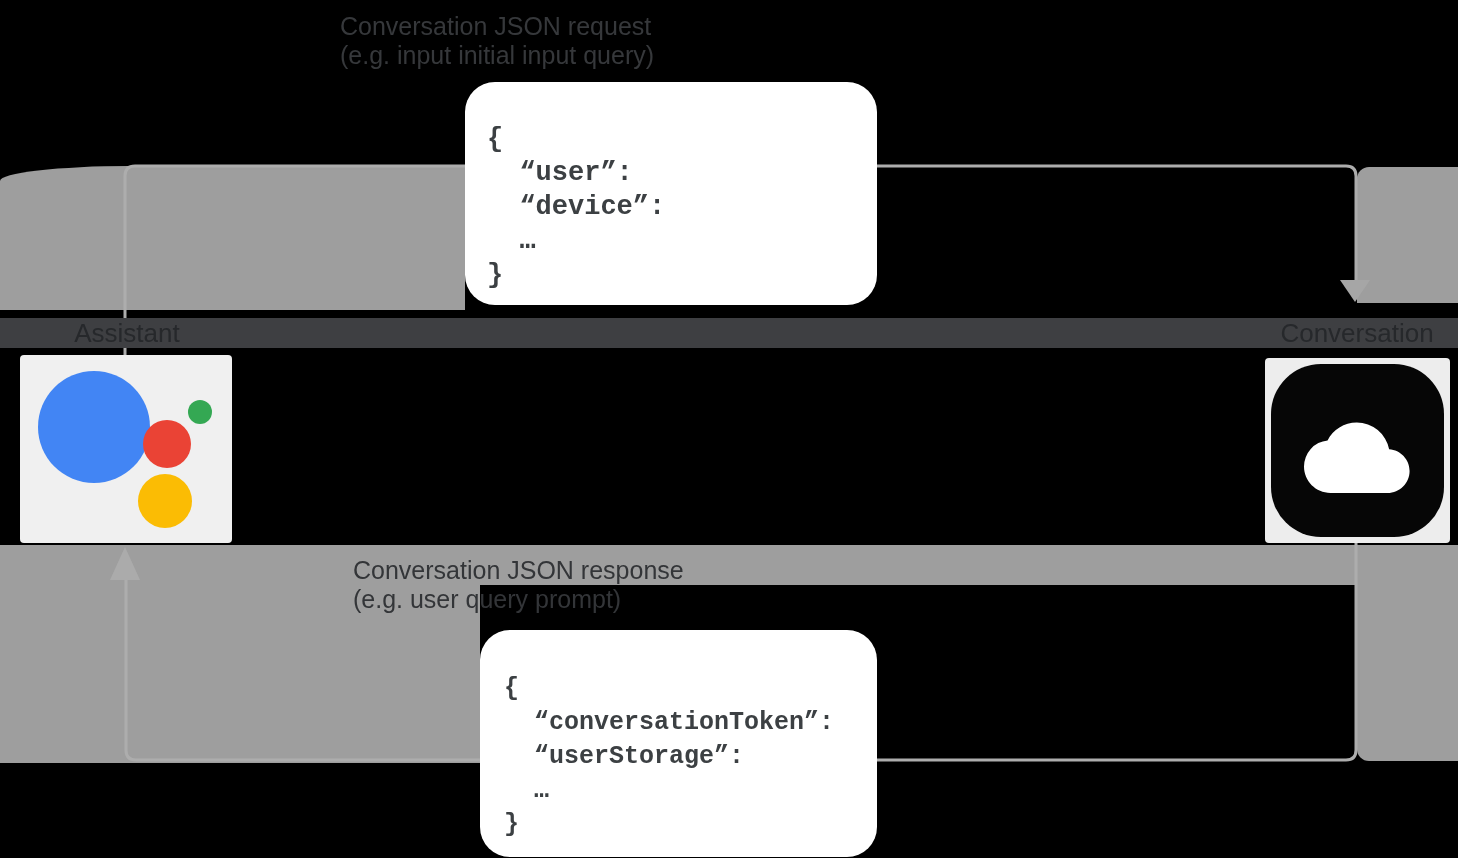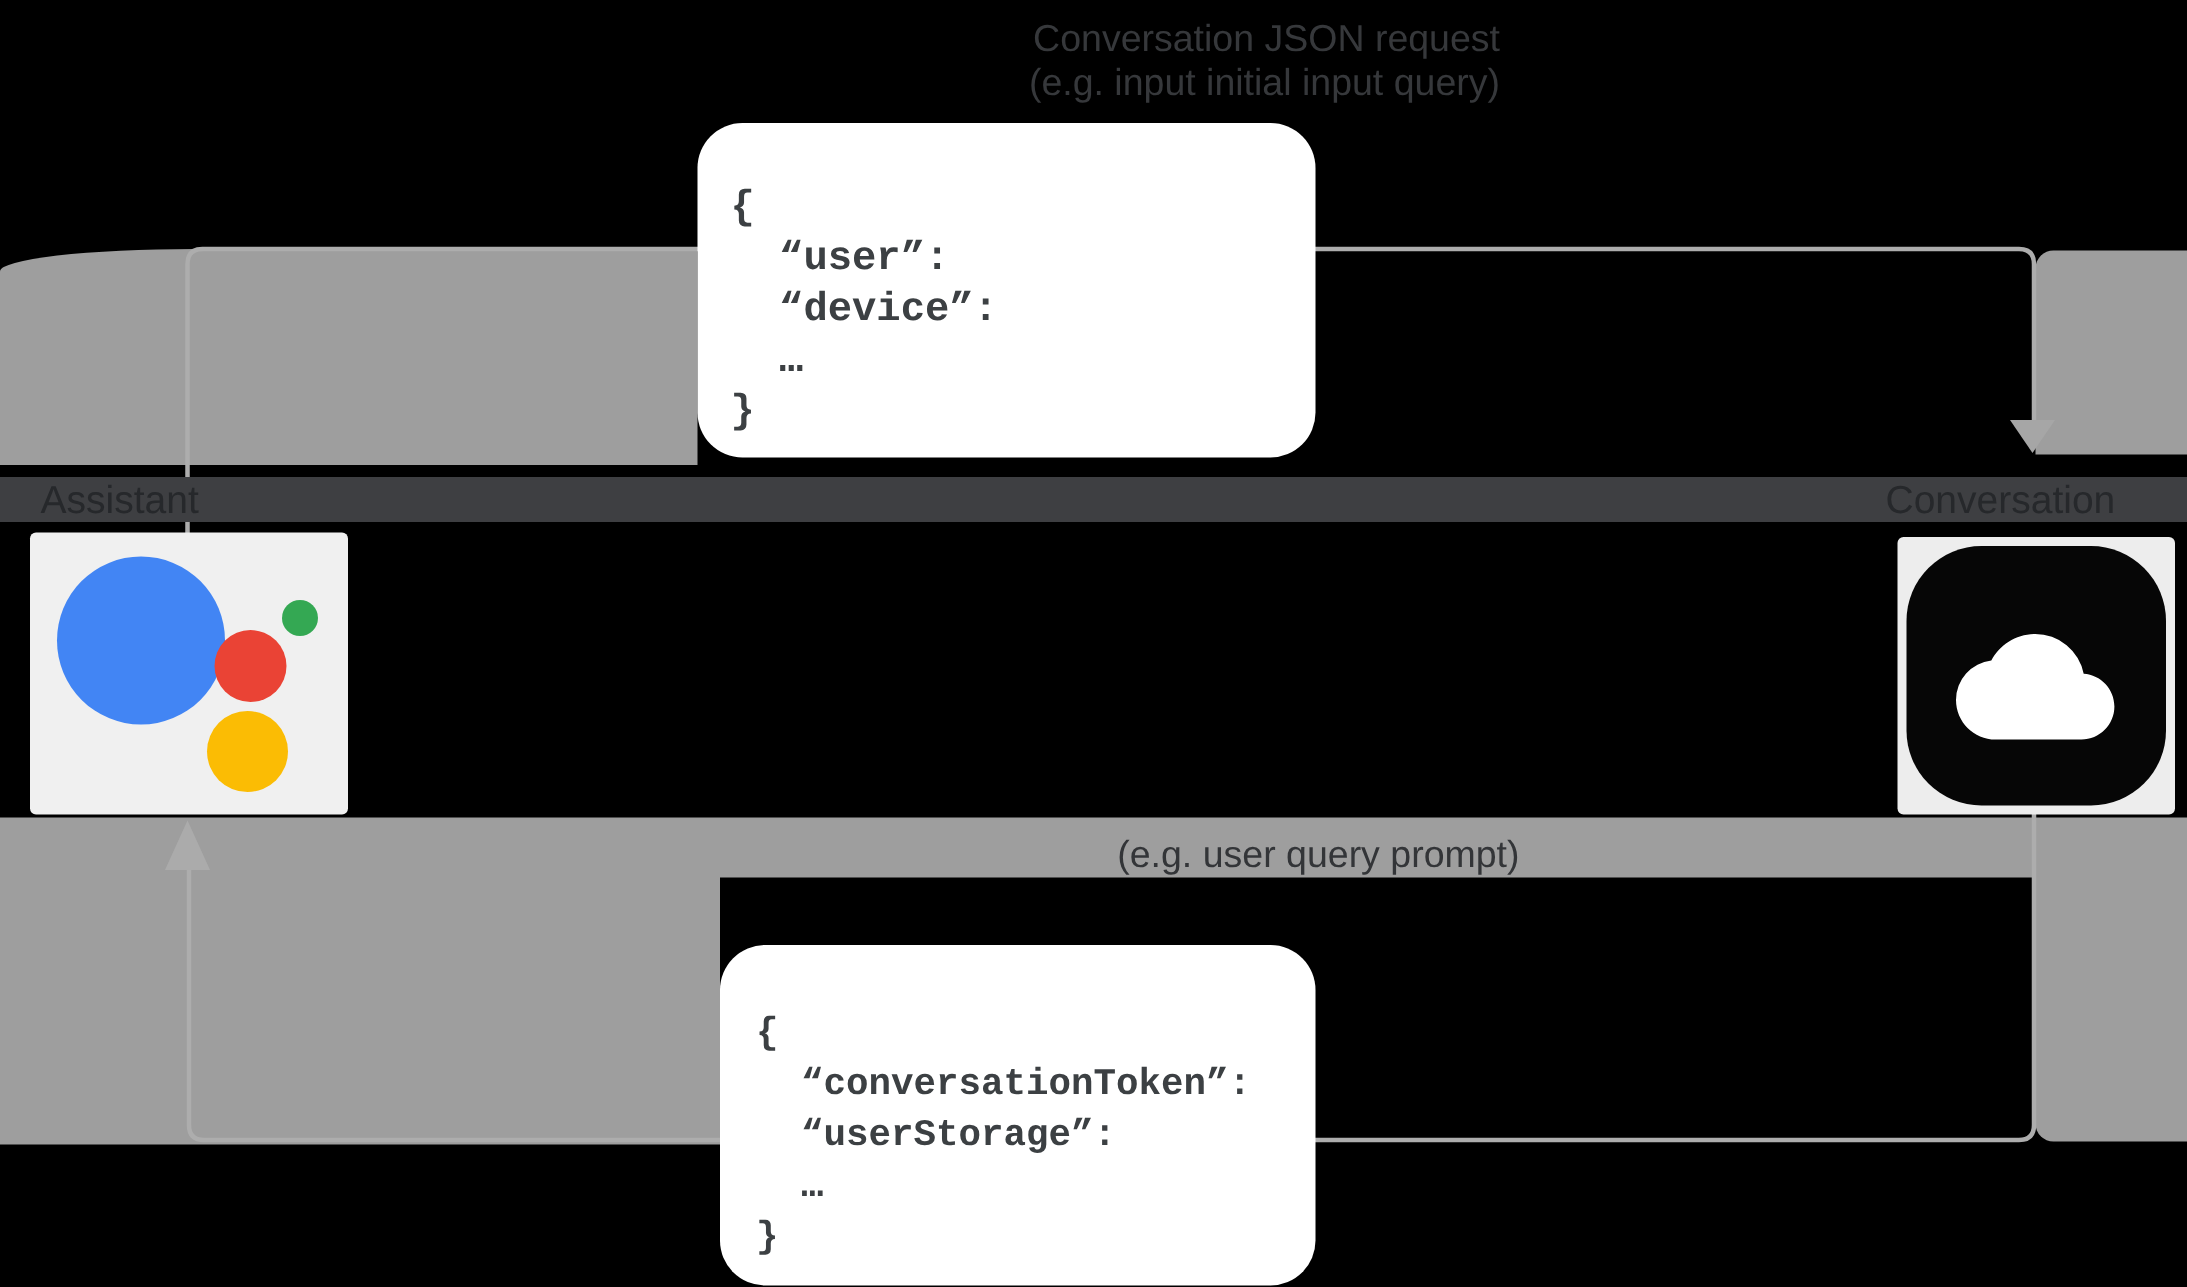--- a/index.html
+++ b/index.html
@@ -9,27 +9,27 @@
 
   
   .lane{background:#9E9E9E;}
   #lane-top-left{left:0;top:166px;width:465px;height:144px;border-top-left-radius:130px 15px;}
   #lane-top-right{left:1357px;top:167px;width:101px;height:136px;border-top-left-radius:12px;}
   #lane-bottom-strip{left:0;top:545px;width:1458px;height:40px;}
   #lane-bottom-left{left:0;top:583px;width:480px;height:180px;}
   #lane-bottom-right{left:1357px;top:583px;width:101px;height:178px;border-bottom-left-radius:12px;}
 
   
-  .title-block{width:660px;text-align:right;color:#36383B;font-size:25px;line-height:29px;font-weight:400;}
+  .title-block{width:660px;text-align:left;color:#36383B;font-size:25px;line-height:29px;font-weight:400;}
   #request-title{left:340px;top:12px;}
   #response-title{left:353px;top:556px;color:#333538;}
 
   
   #label-band{left:0;top:318px;width:1458px;height:30px;background:#3E3F42;}
-  .node-label{position:absolute;top:318px;height:30px;line-height:30px;
+  .node-label{position:absolute;top:318px;height:30px;line-height:30px;text-align:center;
               color:#26282B;font-size:26px;font-weight:400;}
   #assistant-label{left:27px;width:200px;}
   #fulfillment-label{left:1257px;width:200px;}
 
   
   .json-box{background:#FFFFFF;border-radius:30px;}
   #request-box{left:465px;top:82px;width:412px;height:223px;}
   #response-box{left:480px;top:630px;width:397px;height:227px;}
   .json-code{margin:0;color:#3C4043;font-family:"Liberation Mono",monospace;font-weight:700;}
   #request-box .json-code{padding:40px 0 0 22px;font-size:27px;line-height:34px;}
@@ -89,20 +89,21 @@
   <div class="abs icon-box" id="fulfillment-box">
     <svg width="185" height="185" viewBox="0 0 185 185">
       <rect x="6" y="6" width="173" height="173" rx="50" fill="#060606"></rect>
       <g transform="translate(39,47) scale(4.4)">
         <path fill="#FFFFFF" d="M19.35 10.04A7.49 7.49 0 0 0 12 4C9.11 4 6.6 5.64 5.35 8.04A5.994 5.994 0 0 0 0 14c0 3.31 2.69 6 6 6h13c2.76 0 5-2.24 5-5 0-2.64-2.05-4.78-4.65-4.96z"></path>
       </g>
     </svg>
   </div>
 
   <div class="abs title-block" id="response-title">
+    <div>Conversation JSON response</div>
     <div>(e.g. user query prompt)</div>
   </div>
 
   <div class="abs json-box" id="response-box">
     <pre class="json-code">{
   “conversationToken”:
   “userStorage”:
   …
 }</pre>
   </div>

